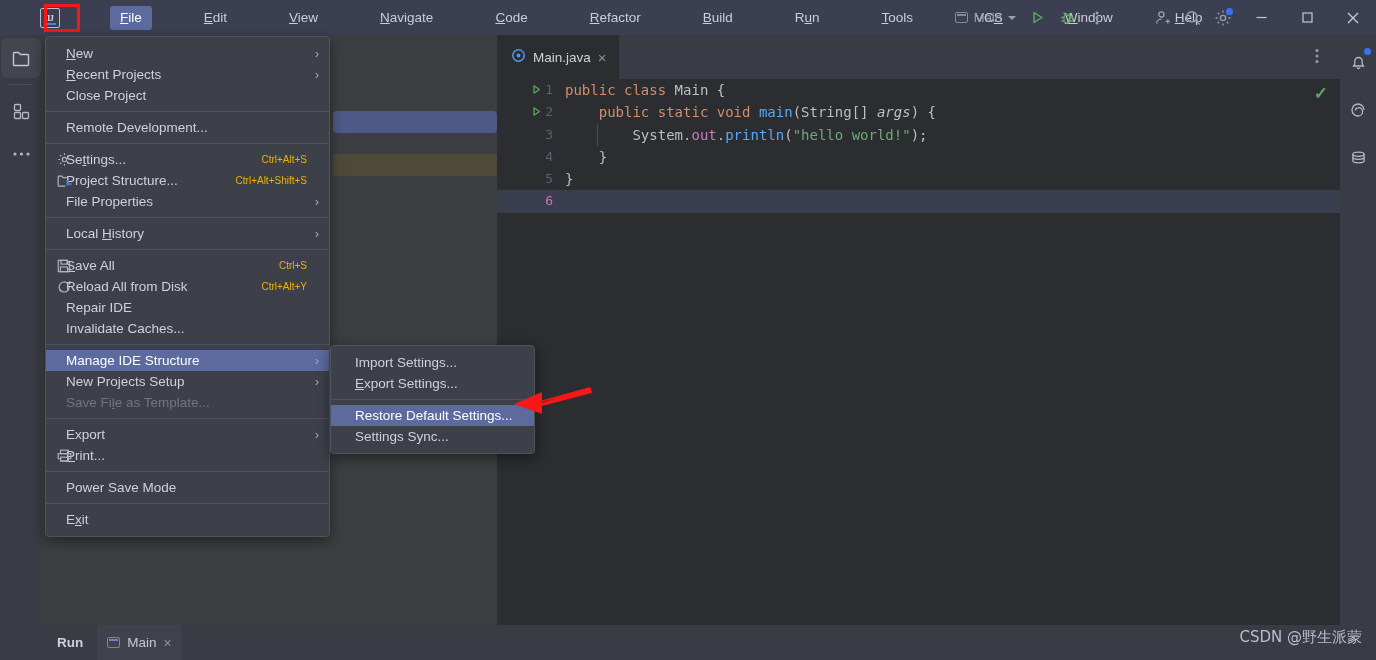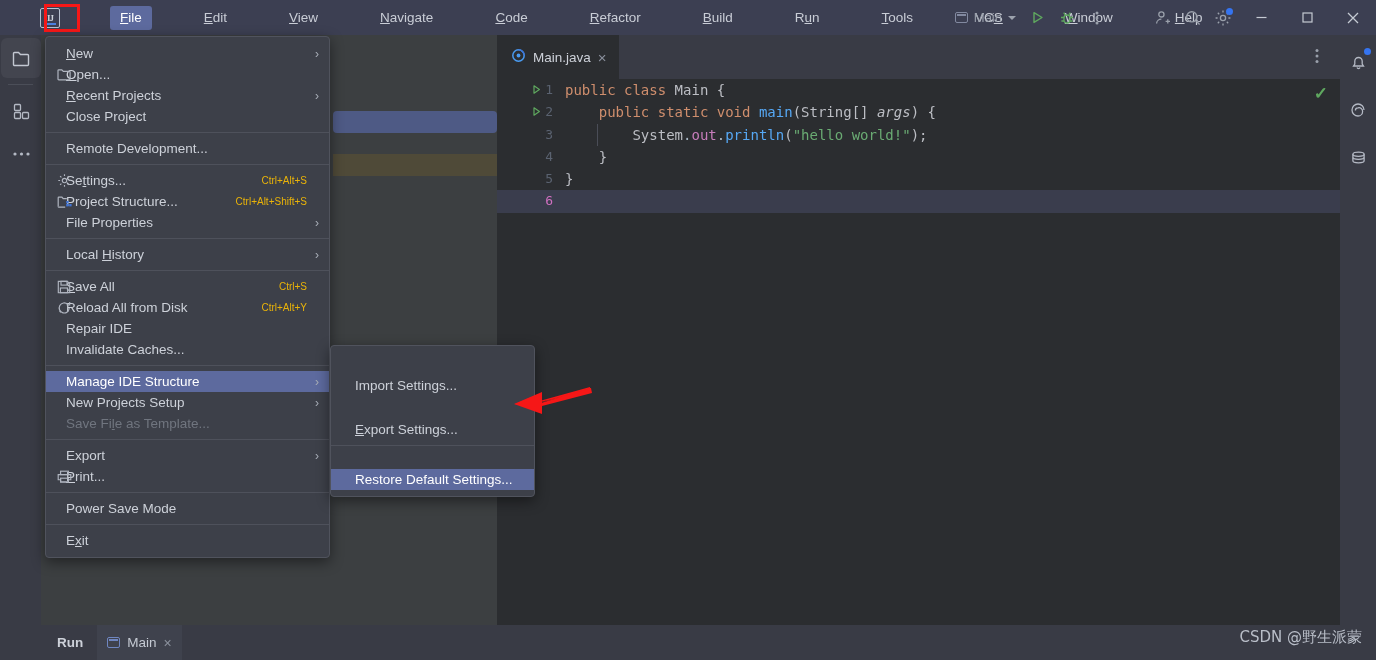--- a/index.html
+++ b/index.html
@@ -205,21 +205,21 @@
   .mi .mn { text-decoration: underline; }
   .msep { height: 1px; background: #4e515b; margin: 5px 0; }
 
   .submenu {
     position: absolute; left: 330px; top: 345px; width: 205px;
     background: #3d4049; border: 1px solid #50535d;
     border-radius: 4px; padding: 6px 0;
     box-shadow: 0 4px 14px rgba(0,0,0,.45);
     z-index: 60;
   }
-  .submenu .mi { padding-left: 24px; margin-top: 23px; }
+  .submenu .mi { padding-left: 24px; }
 
   
   .arrow-annot { position: absolute; left: 512px; top: 384px; z-index: 70; }
 </style>
 </head>
 <body>
 
 <div id="app">
 
   <div class="leftrail">
@@ -390,28 +390,20 @@
       </div>
     </div>
   </div>
 
   <div class="dropdown" id="file-dropdown">
       <div class="mi">
         <span><span class="mn">N</span>ew</span>
         <span class="arrow">›</span>
       </div>
       <div class="mi">
-        <span class="mi-icon">
-          <svg width="14" height="13" viewBox="0 0 14 13" fill="none" stroke="#b0b5c0" stroke-width="1.2">
-            <path d="M1 11V2.6a.8.8 0 01.8-.8h3l1.5 1.6h6a.8.8 0 01.8.8V11a.8.8 0 01-.8.8H1.8A.8.8 0 011 11z"></path>
-          </svg>
-        </span>
-        <span><span class="mn">O</span>pen...</span>
-      </div>
-      <div class="mi">
         <span><span class="mn">R</span>ecent Projects</span>
         <span class="arrow">›</span>
       </div>
       <div class="mi">
         <span>Close Project</span>
       </div>
       <div class="msep"></div>
       <div class="mi">
         <span>Remote Development...</span>
       </div>
@@ -518,20 +510,23 @@
       <div class="mi">
         <span>Import Settings...</span>
       </div>
       <div class="mi">
         <span><span class="mn">E</span>xport Settings...</span>
       </div>
       <div class="msep"></div>
       <div class="mi hl">
         <span>Restore Default Settings...</span>
       </div>
+      <div class="mi">
+        <span>Settings Sync...</span>
+      </div>
     </div>
 
   <div class="redbox" style="left:44px; top:4px; width:36px; height:28px;"></div>
   <div class="redbox" style="left:51px; top:344px; width:164px; height:23px;"></div>
   <div class="redbox" style="left:331px; top:395px; width:202px; height:21px;"></div>
 
   <div class="arrow-annot">
     <svg width="80" height="34" viewBox="0 0 80 34">
       <path d="M78 3 L24 18 L27 10 L3 20 L27 26 L24 19 L78 6 Z" fill="#f61717"></path>
       <path d="M79 4 L26 19 L79 7 Z" fill="#f61717"></path>

